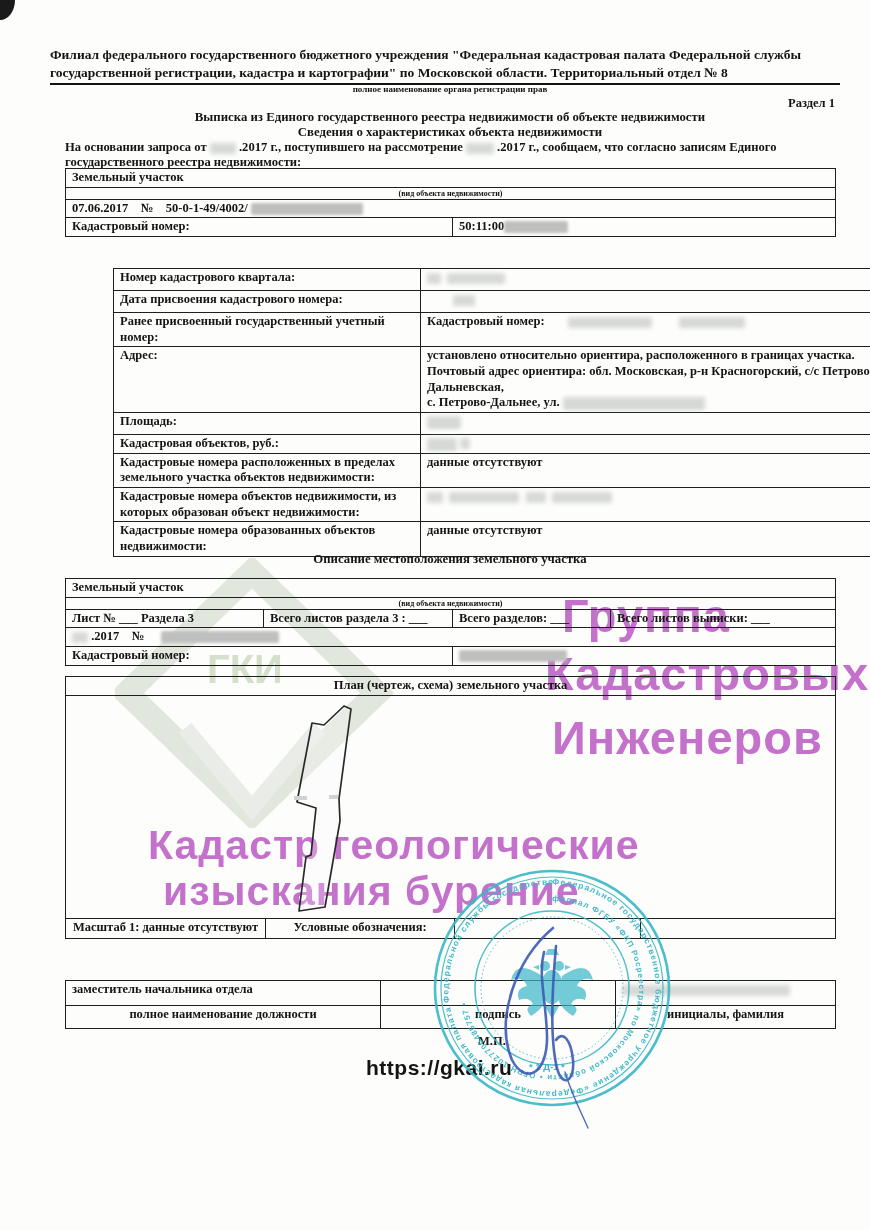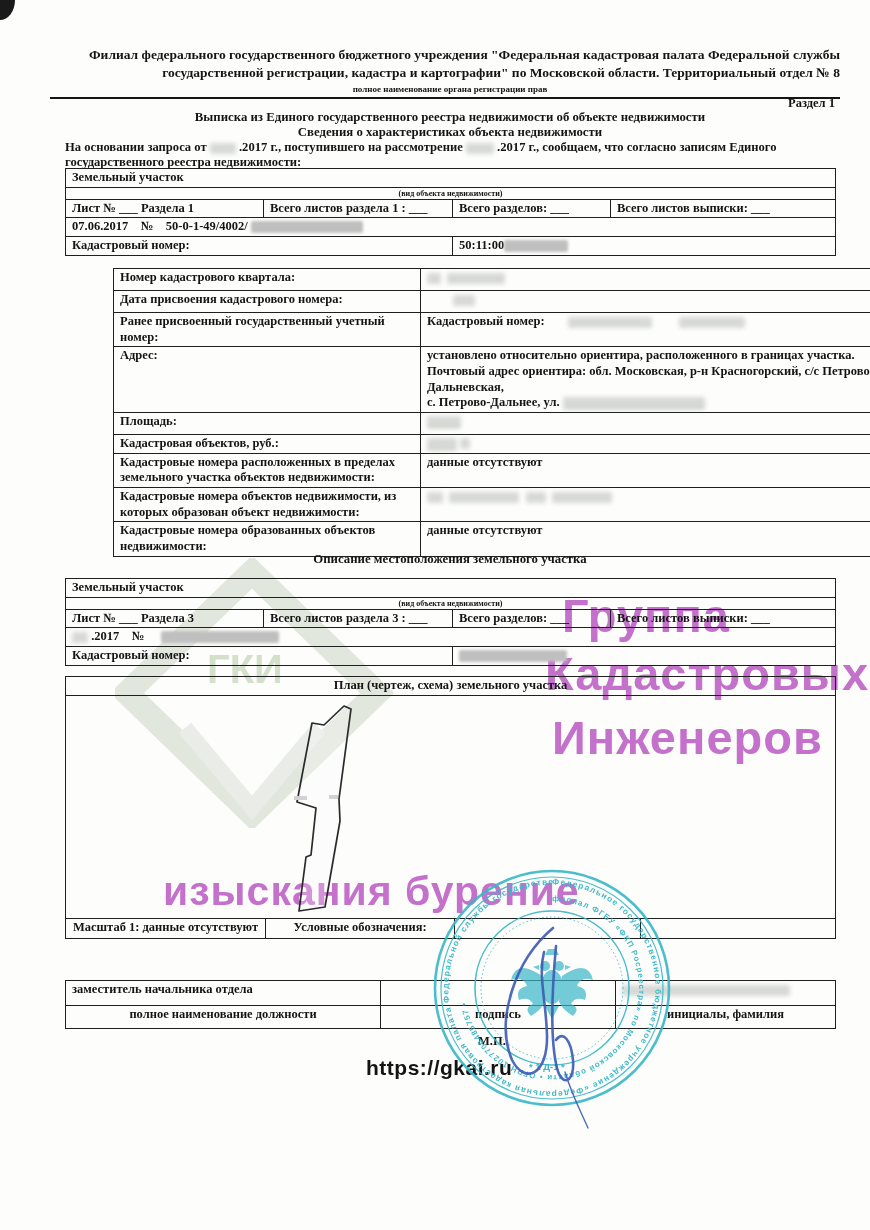--- a/index.html
+++ b/index.html
@@ -5,22 +5,22 @@
   html,body{margin:0;padding:0;}
   .page{
     position:relative;width:870px;height:1230px;background:#fdfdfc;overflow:hidden;
     font-family:"Liberation Serif","DejaVu Serif",serif;color:#141414;font-weight:bold;
   }
   .abs{position:absolute;}
   .content{position:absolute;inset:0;z-index:2;}
   .wm{position:absolute;inset:0;z-index:1;}
   .stamp-layer{position:absolute;inset:0;z-index:3;pointer-events:none;}
 
-  .hdr{left:50px;top:46px;width:790px;text-align:right;font-size:13.5px;line-height:1.3;
-       border-bottom:2px solid #151515;padding-bottom:16px;}
+  .hdr{left:50px;top:46px;width:790px;text-align:left;font-size:13.5px;line-height:1.3;
+       border-bottom:2px solid #151515;padding-bottom:2px;}
   .hdr-cap{left:65px;top:84px;width:770px;text-align:center;font-size:9px;}
   .razdel{left:65px;top:96px;width:770px;text-align:right;font-size:12.5px;}
   .title1{left:65px;top:110px;width:770px;text-align:center;font-size:12.8px;}
   .title2{left:65px;top:125px;width:770px;text-align:center;font-size:12.8px;}
   .intro{left:65px;top:140px;width:775px;font-size:12.6px;line-height:1.18;}
 
   table{border-collapse:collapse;table-layout:fixed;background:transparent;}
   td{border:1.6px solid #1f1f1f;padding:1px 6px;font-size:12.5px;vertical-align:top;line-height:1.25;}
   td.cap{font-size:8px;text-align:center;padding:0;height:11px;line-height:11px;}
   td.ctr{text-align:center;}
@@ -56,20 +56,21 @@
 
   <div class="wm">
     <svg class="abs" style="left:115px;top:558px;" width="280" height="270" viewBox="0 0 280 270">
       <polygon points="137,14 262,135 137,256 12,135" fill="none" stroke="#e2e7de" stroke-width="24"></polygon>
       <polyline points="70,170 137,250 204,170" fill="none" stroke="#e9ece7" stroke-width="16"></polyline>
       <text x="92" y="125" font-size="40" font-family="Liberation Sans, sans-serif" font-weight="bold" fill="#cfdcc4" opacity="0.85">ГКИ</text>
     </svg>
     <div class="wm-word wm1">Группа</div>
     <div class="wm-word wm2">Кадастровых</div>
     <div class="wm-word wm3">Инженеров</div>
+    <div class="wm-word wm4">Кадастр геологические</div>
     <div class="wm-word wm5">изыскания бурение</div>
   </div>
 
   <div class="abs corner-blob"></div>
 
   <div class="content">
 
     <div class="abs hdr">Филиал федерального государственного бюджетного учреждения "Федеральная кадастровая палата Федеральной службы государственной регистрации, кадастра и картографии" по Московской области. Территориальный отдел № 8</div>
     <div class="abs hdr-cap">полное наименование органа регистрации прав</div>
     <div class="abs razdel">Раздел 1</div>
@@ -90,26 +91,20 @@
           <col style="width:158px">
           <col style="width:225px">
         </colgroup>
       <tbody>
           <tr>
             <td colspan="4">Земельный участок</td>
           </tr>
       <tr>
             <td colspan="4" class="cap">(вид объекта недвижимости)</td>
           </tr>
-      <tr>
-        <td>Лист № ___ Раздела 1</td>
-        <td>Всего листов раздела 1 : ___</td>
-        <td>Всего разделов: ___</td>
-        <td>Всего листов выписки: ___</td>
-      </tr>
       <tr>
             <td colspan="4">
         <span style="white-space:pre;">07.06.2017    №    50-0-1-49/4002/</span>
         <span class="rd" style="width:112px;"></span>
       </td>
           </tr>
       <tr>
         <td colspan="2">Кадастровый номер:</td>
         <td colspan="2">
           <span>50:11:00</span><span class="rd" style="width:64px;"></span>

